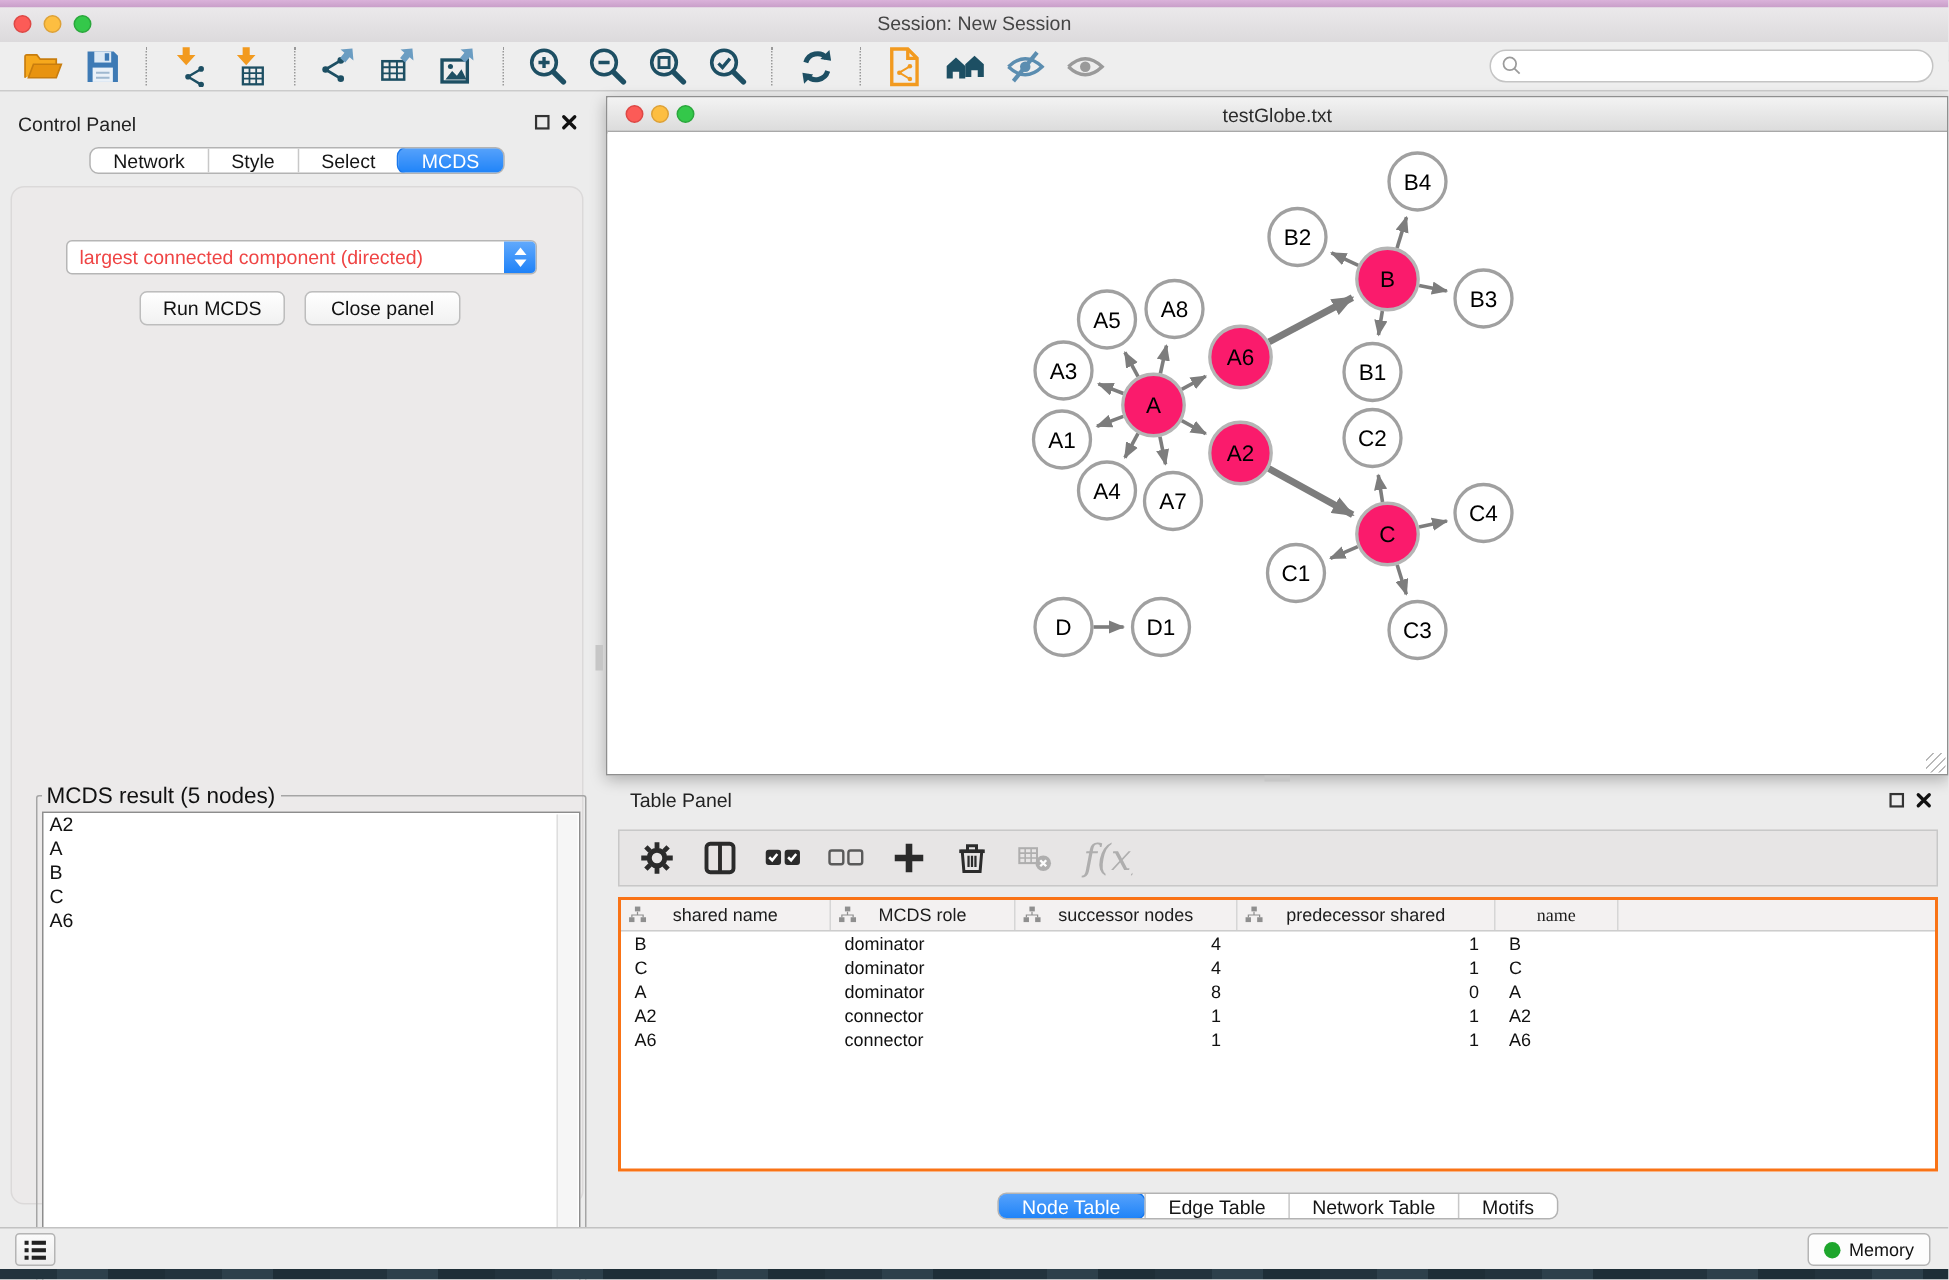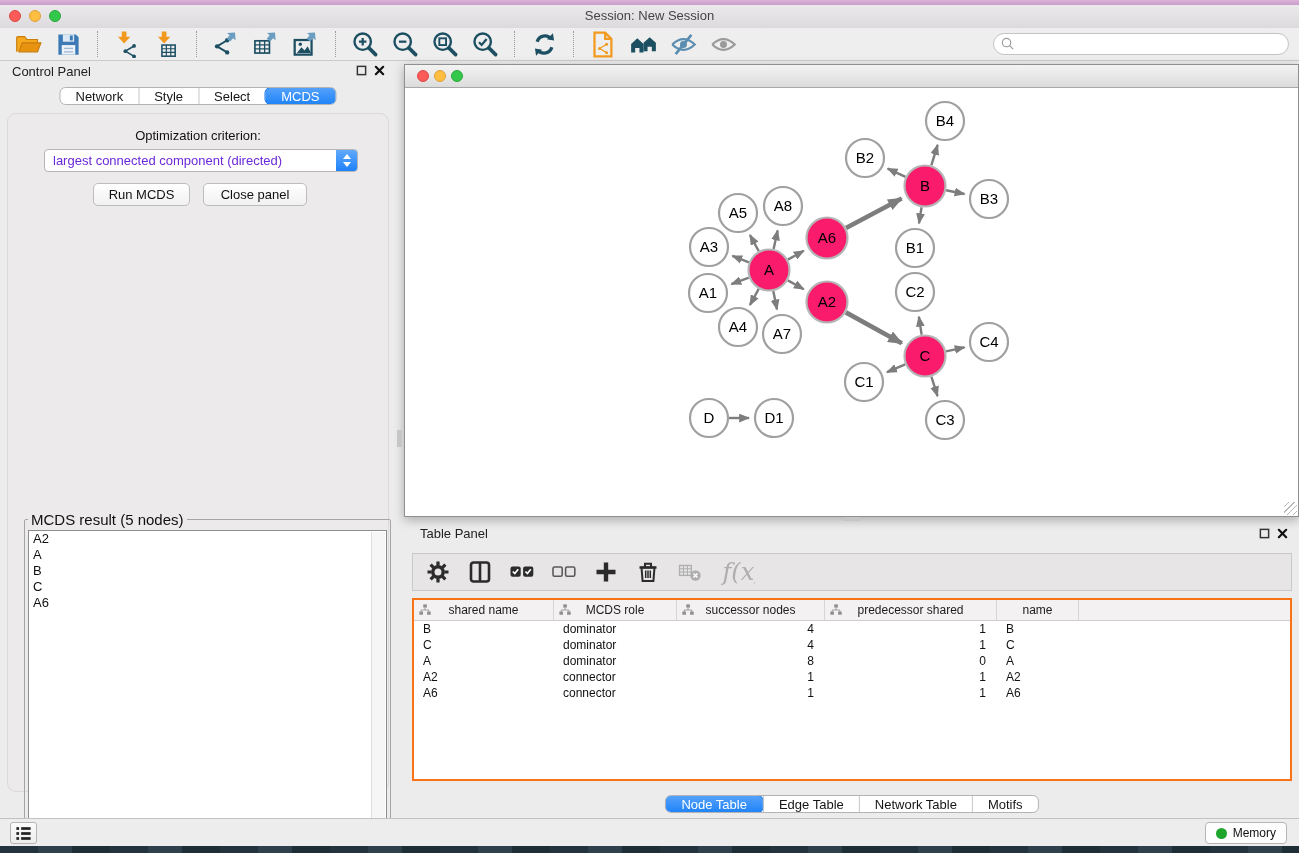--- a/index.html
+++ b/index.html
@@ -34,40 +34,40 @@
   .tb-btn { width:40px; height:30px; display:flex; align-items:center; justify-content:center;
     border-radius:4px; cursor:default; }
   .tb-sep { width:0; height:26px; border-left:1px dotted #999; margin:0 9px; }
   .search-field { position:absolute; right:10px; top:5px; width:296px; height:22px;
     background:#fff; border:1px solid #c4c4c4; border-radius:12px;
     display:flex; align-items:center; padding-left:6px; }
   .search-field input { border:none; outline:none; flex:1; font-size:12px;
     font-family:inherit; background:transparent; margin-left:4px; }
 
   
-  .control-panel { position:absolute; left:0; top:53px; width:396px; height:757px; }
+  .control-panel { position:absolute; left:0; top:64px; width:396px; height:757px; }
   .panel-title { position:absolute; left:12px; top:11px; font-size:13px; color:#222; }
   .panel-ctrl { position:absolute; top:10px; width:14px; height:14px;
     display:flex; align-items:center; justify-content:center; }
   .cp-float { right:28px; } .cp-close { right:10px; }
   .seg { display:inline-flex; border:1px solid #b3b3b3; border-radius:6px; background:#fff;
     overflow:hidden; height:18px; font-size:13px; color:#151515; }
   .seg-item { padding:0 15px; display:flex; align-items:center; border-left:1px solid #c8c8c8; }
   .seg-item:first-child { border-left:none; }
   .seg-item.selected { background:linear-gradient(#55a1fb,#2084f8); color:#fff;
     margin:-1px; border:1px solid #1a78ec; border-radius:6px; padding:0 16px; }
   .control-tabs { position:absolute; top:34px; left:50%; transform:translateX(-50%); }
   .cp-content { position:absolute; top:60px; left:7px; right:7px; bottom:18px;
     background:#eceaea; border:1px solid #dbd9d9; border-radius:9px; }
   .opt-label { position:absolute; top:14px; left:0; right:0; text-align:center;
     font-size:13px; color:#111; }
   .dropdown { position:absolute; top:35px; left:36px; width:314px; height:23px;
     background:#fff; border:1px solid #b6b6b6; border-radius:4px;
     display:flex; align-items:center; }
-  .dropdown .value { flex:1; font-size:13px; color:#6d28d9; padding-left:8px; white-space:nowrap; }
+  .dropdown .value { flex:1; font-size:13px; color:#ef4444; padding-left:8px; white-space:nowrap; }
   .dd-stepper { width:21px; height:21px; border-radius:0 3px 3px 0;
     background:linear-gradient(#61a9fc,#1f82f8); display:flex; flex-direction:column;
     align-items:center; justify-content:center; }
   .tri-up { width:0; height:0; border-left:4px solid transparent; border-right:4px solid transparent;
     border-bottom:5px solid #fff; margin-bottom:3px; }
   .tri-down { width:0; height:0; border-left:4px solid transparent; border-right:4px solid transparent;
     border-top:5px solid #fff; }
   .btn { position:absolute; top:69px; height:23px; background:linear-gradient(#ffffff,#f1f1f1);
     border:1px solid #bdbdbd; border-radius:5px; font-size:13px; color:#111;
     display:flex; align-items:center; justify-content:center; font-family:inherit; }
@@ -301,21 +301,20 @@
       <path d="M2 2 L10 10 M10 2 L2 10" stroke="#111" stroke-width="2.4" stroke-linecap="round"></path>
       </svg>
   </div>
   <div class="seg control-tabs" id="control-tabs">
       <div class="seg-item">Network</div>
       <div class="seg-item">Style</div>
       <div class="seg-item">Select</div>
       <div class="seg-item selected">MCDS</div>
     </div>
   <div class="cp-content">
-    <div class="opt-label">Optimization criterion:</div>
     <div class="dropdown">
       <span class="value">largest connected component (directed)</span>
       <span class="dd-stepper">
         <span class="tri-up"></span>
           <span class="tri-down"></span>
       </span>
     </div>
     <div class="btn btn-run">Run MCDS</div>
     <div class="btn btn-closepanel">Close panel</div>
     <fieldset class="result-fieldset">
@@ -332,20 +331,21 @@
   </div>
 </div>
 
 <div class="network-window">
   <div class="nw-titlebar">
     <div class="lights">
       <div class="light red"></div>
       <div class="light yellow"></div>
       <div class="light green"></div>
     </div>
+    <div class="title">testGlobe.txt</div>
   </div>
   <div class="nw-canvas">
     <svg id="graph-svg" width="893" height="429">
         <defs>
           <marker id="ah-thin" viewBox="0 0 10 8" refX="9" refY="4" markerWidth="11" markerHeight="9" orient="auto" markerUnits="userSpaceOnUse">
             <path d="M0,0 L10,4 L0,8 z" fill="#7d7d7d"></path>
           </marker>
           <marker id="ah-thick" viewBox="0 0 10 8" refX="9" refY="4" markerWidth="15" markerHeight="12" orient="auto" markerUnits="userSpaceOnUse">
             <path d="M0,0 L10,4 L0,8 z" fill="#7d7d7d"></path>
           </marker>
@@ -581,21 +581,21 @@
               <g fill="#8f8f8f" stroke="none">
                 <rect x="5.7" y="0.5" width="4.8" height="4.3"></rect>
                 <rect x="0.5" y="10" width="4.8" height="4.3"></rect>
                 <rect x="10.8" y="10" width="4.8" height="4.3"></rect>
               </g>
               <path d="M8 5 v3 M8 8 H3 v2 M8 8 h5 v2" fill="none" stroke="#8f8f8f" stroke-width="1.1"></path>
             </svg>
           </span>
           <span>predecessor shared</span>
         </div>
-        <div class="th-cell" style="width: 82px;">
+        <div class="th-cell" style="width: 82px; font-family: Liberation Serif, serif;">
           <span>name</span>
         </div>
       </div>
     <div id="tbl-body">
         <div class="tbl-row">
           <div class="td-cell" style="width: 140px; justify-content: flex-start; padding: 0px 0px 0px 9px;">B</div>
           <div class="td-cell" style="width: 123px; justify-content: flex-start; padding: 0px 0px 0px 9px;">dominator</div>
           <div class="td-cell" style="width: 148px; justify-content: flex-end; padding: 0px 11px 0px 0px;">4</div>
           <div class="td-cell" style="width: 172px; justify-content: flex-end; padding: 0px 11px 0px 0px;">1</div>
           <div class="td-cell" style="width: 82px; justify-content: flex-start; padding: 0px 0px 0px 9px;">B</div>

